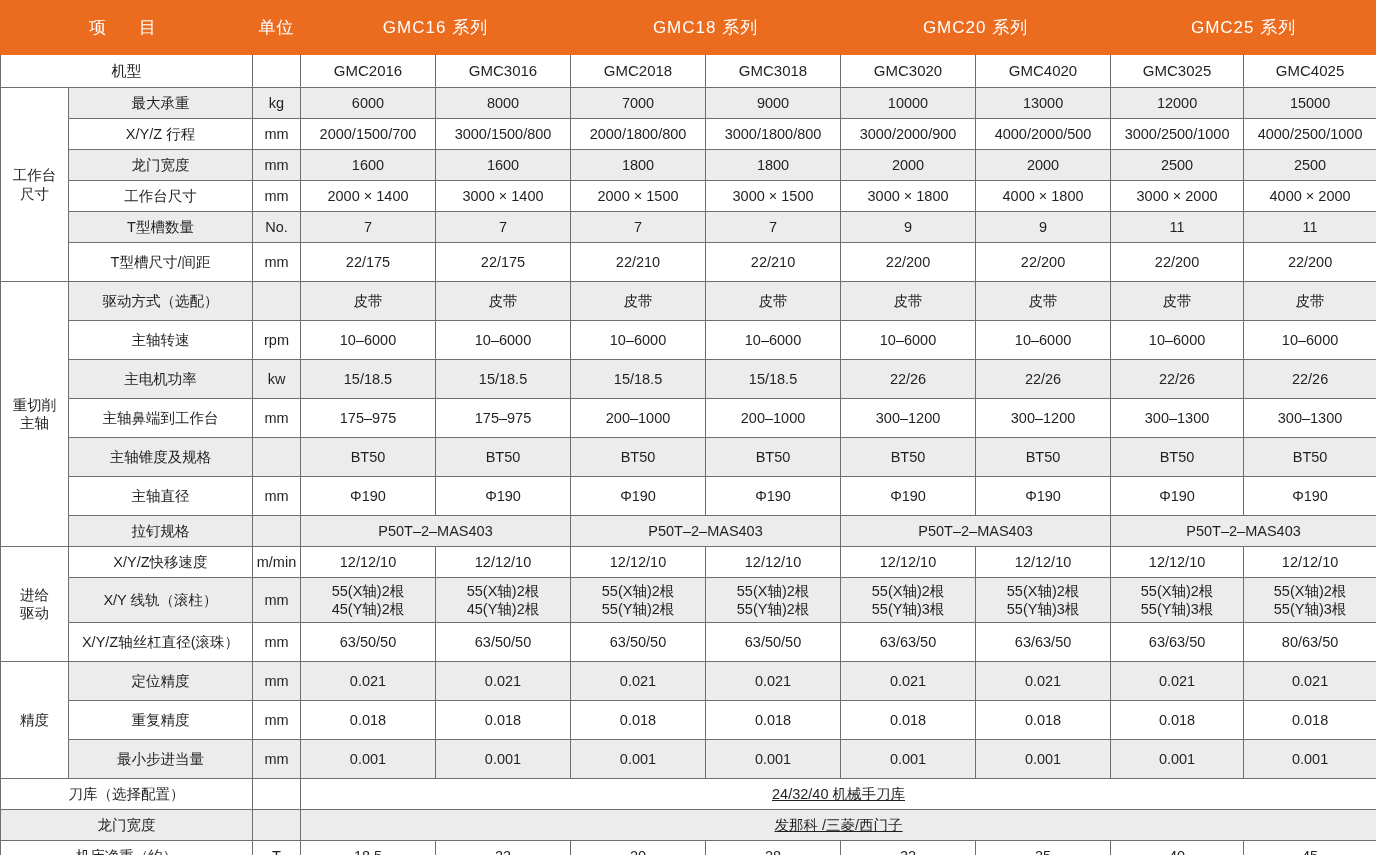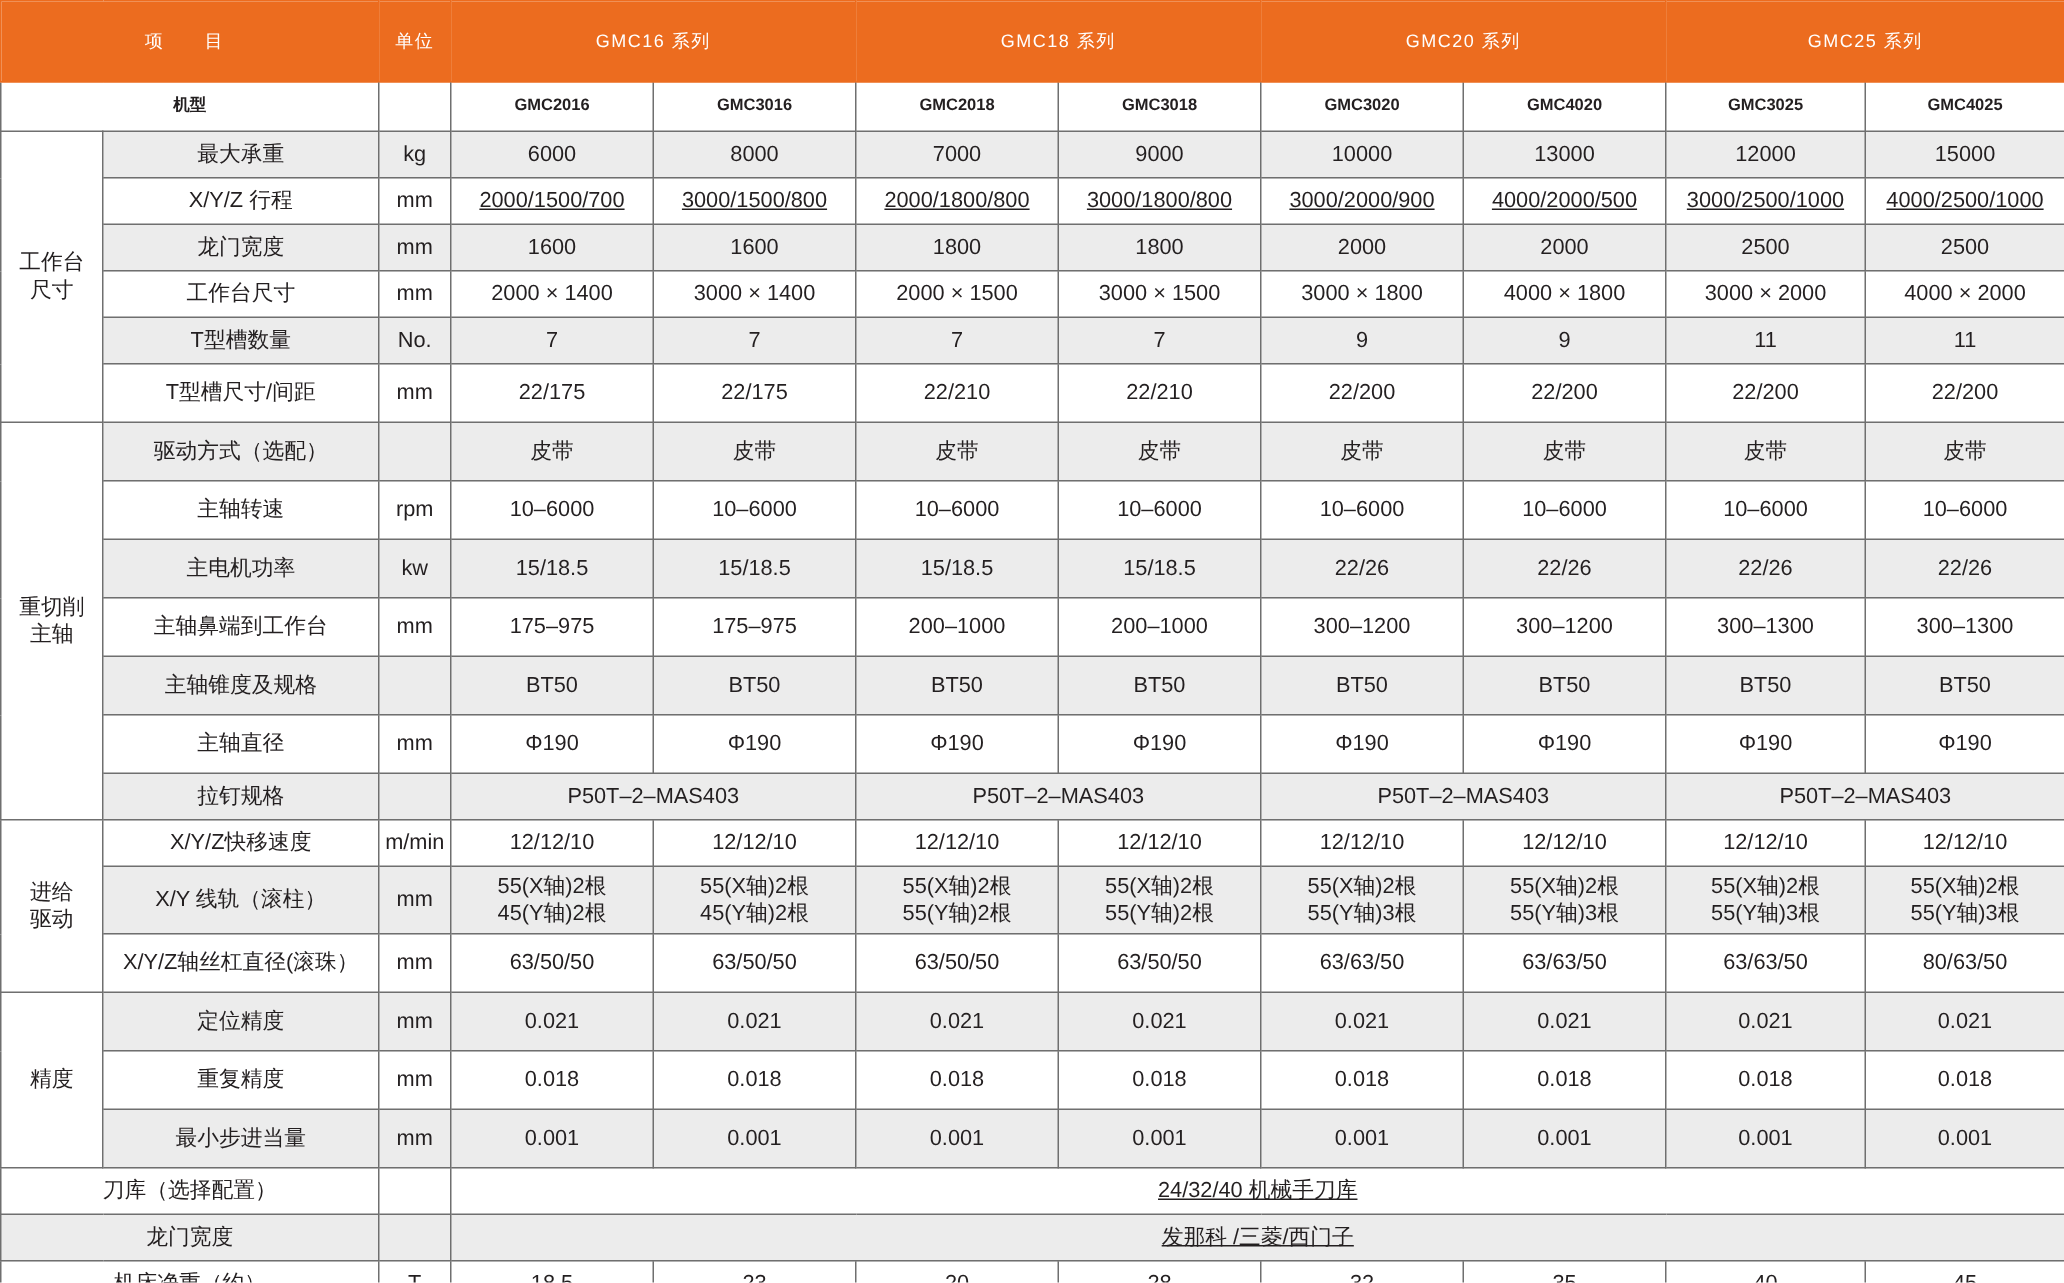--- a/index.html
+++ b/index.html
@@ -26,33 +26,32 @@
     vertical-align: middle;
     font-weight: normal;
     font-size: 14.5px;
     padding: 0 2px;
     line-height: 1.25;
   }
   
   tr.header td {
     background: #ec6c1f;
     color: #ffffff;
-    font-size: 12px;
+    font-size: 17px;
     letter-spacing: 1px;
     border-color: #ec6c1f;
     height: 53px;
   }
   tr.header td.hdr-item {
     letter-spacing: 8px;
   }
   
   tr.model td {
     height: 32px;
-    font-size: 11px;
-    font-weight: bold;
+    font-size: 15px;
   }
   
   td.group {
     font-size: 15px;
     width: 68px;
   }
   td.rowlabel {
     text-align: left;
     padding-left: 7px;
     font-size: 14.5px;
@@ -70,21 +69,21 @@
   .two-line {
     font-size: 12.5px;
     line-height: 1.25;
     margin-top: 12px;
   }
   td.span-all {
     font-size: 15px;
     text-decoration: underline;
   }
   tr.footer td { height: 30px; margin-top: 19px; }
-  .nowrap { white-space: nowrap; text-decoration: underline; }
+  .nowrap { white-space: nowrap; }
 </style>
 </head>
 <body>
 
 <table class="spec">
   <colgroup>
     <col style="width:68px">
     <col style="width:184px">
     <col style="width:48px">
     <col style="width:135px">

